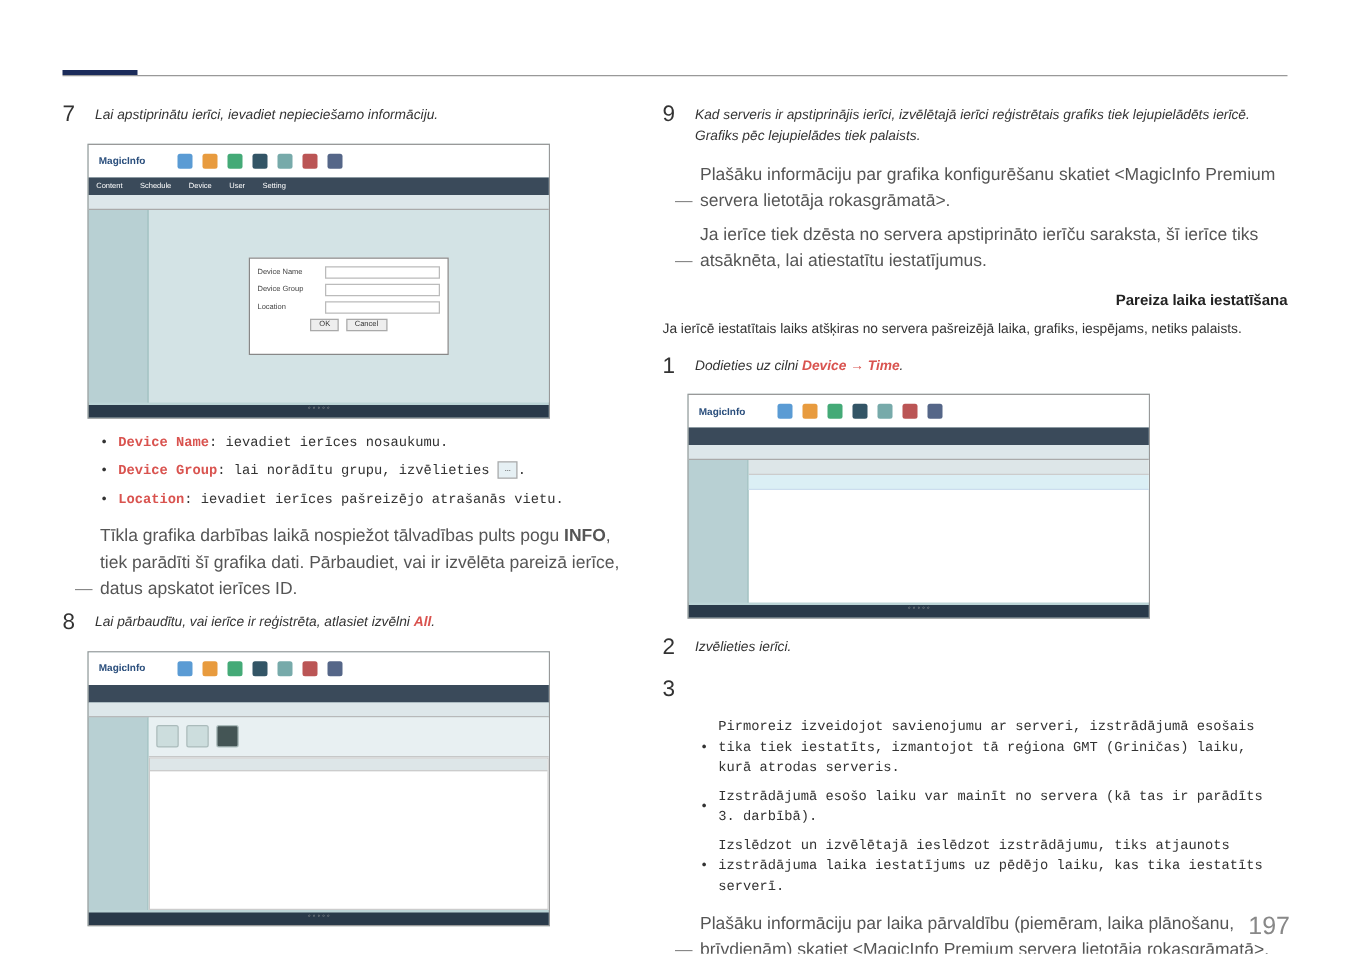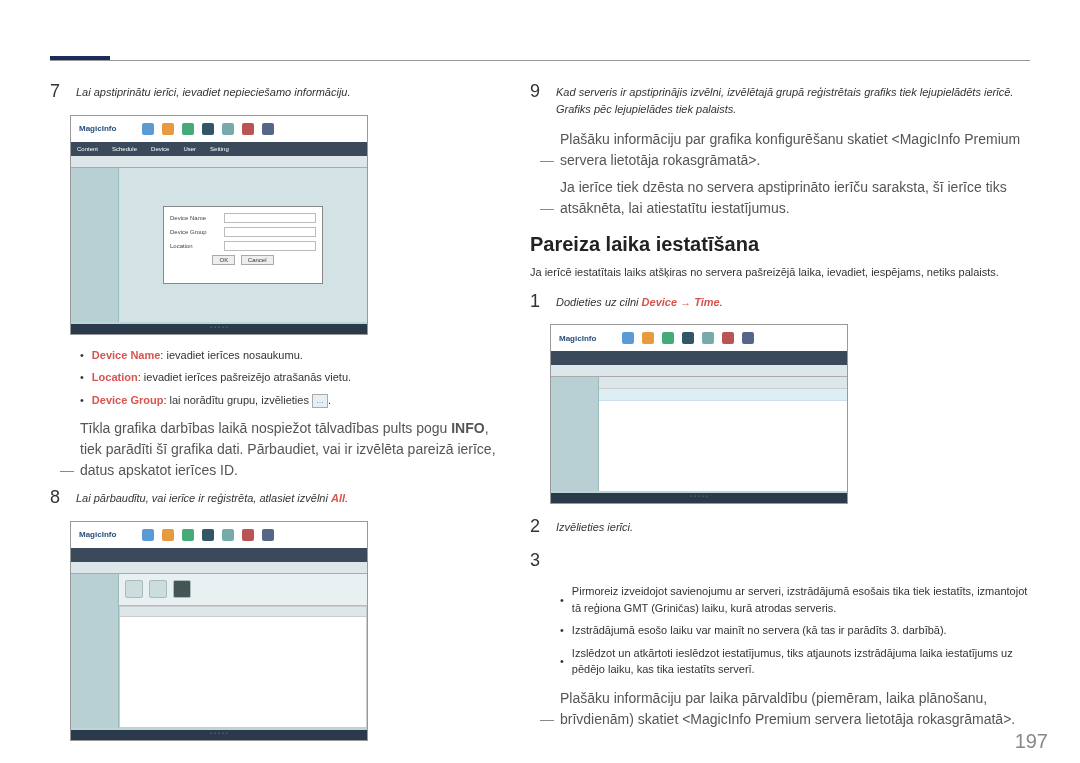--- a/index.html
+++ b/index.html
@@ -43,44 +43,45 @@
     font-size: 18px;
     font-weight: 300;
     color: #333;
     min-width: 14px;
     line-height: 1.2;
   }
   .step-text { line-height: 1.5; padding-top: 3px; font-style: italic; }
   .bold-red { color: #d9534f; font-weight: bold; }
   .bold { font-weight: bold; }
   .bullets { margin: 8px 0 10px 30px; }
-  .bullets li { list-style: none; margin-bottom: 6px; line-height: 1.5; display:flex; gap:8px; align-items:center;}
+  .bullets li { list-style: none; margin-bottom: 6px; line-height: 1.5; display:flex; gap:8px; align-items:center;font-family:Liberation Mono, monospace;}
   .bullets li::before { content: "•"; color:#333; }
   .note { display:flex; gap:6px; margin: 6px 0 6px 10px; line-height:1.5; color:#555; font-size:14px; align-items:flex-end;}
   .note::before { content: "―"; color:#888; }
   .icon-box {
     display:inline-block;
     width:16px; height:14px;
     border:1px solid #aaa;
     background:#e6f0f4;
     vertical-align: middle;
     text-align:center;
     line-height:12px;
     font-size:8px;
     color:#666;
   }
   h3.section-title {
-    font-size: 20px;
+    font-size: 12px;
     font-weight: bold;
     margin: 14px 0 8px 0;
     color: #222;
+    text-align: right;
   }
   p.desc-line { line-height:1.5; margin-bottom:10px; }
   .screenshot {
-    width: 298px;
+    width: 370px;
     height: 220px;
     background: #bcd5d7;
     border: 1px solid #999;
     margin: 8px 0 12px 20px;
     position: relative;
     font-size: 7px;
     color: #333;
   }
   .screenshot .topbar {
     background:#fff;
@@ -167,21 +168,21 @@
   .list-area {
     background:#fff;
     height:calc(100% - 32px);
     border:1px solid #ccc;
     margin:0;
   }
   .list-header { background:#dde6e8; height:10px; border-bottom:1px solid #ccc;}
   .page-num {
     position:absolute;
     bottom:10px;
-    right:32px;
+    right:48px;
     font-size:20px;
     color:#888;
     font-weight:300;
   }
 </style>
 </head>
 <body>
 
 <div class="header-line">
   <div class="header-accent"></div>
@@ -241,24 +242,24 @@
         </div>
       </div>
       <div class="bottombar">◦ ◦ ◦ ◦ ◦</div>
     </div>
 
     <ul class="bullets">
       <li>
         <span><span class="bold-red">Device Name</span><span>: ievadiet ierīces nosaukumu.</span></span>
       </li>
       <li>
+        <span><span class="bold-red">Device Group</span><span>: lai norādītu grupu, izvēlieties</span> <span class="icon-box">…</span><span>.</span></span>
+      </li>
+      <li>
         <span><span class="bold-red">Location</span><span>: ievadiet ierīces pašreizējo atrašanās vietu.</span></span>
-      </li>
-      <li>
-        <span><span class="bold-red">Device Group</span><span>: lai norādītu grupu, izvēlieties</span> <span class="icon-box">…</span><span>.</span></span>
       </li>
     </ul>
 
     <div class="note">
       <span>Tīkla grafika darbības laikā nospiežot tālvadības pults pogu <span class="bold">INFO</span>, tiek parādīti šī grafika dati. Pārbaudiet, vai ir izvēlēta pareizā ierīce, datus apskatot ierīces ID.</span>
     </div>
 
     <div class="step">
       <div class="step-num">8</div>
       <div class="step-text">
@@ -296,32 +297,32 @@
       </div>
       <div class="bottombar">◦ ◦ ◦ ◦ ◦</div>
     </div>
 
   </div>
 
   <div class="col-right">
 
     <div class="step">
       <div class="step-num">9</div>
-      <div class="step-text">Kad serveris ir apstiprinājis izvēlni, izvēlētajā grupā reģistrētais grafiks tiek lejupielādēts ierīcē. Grafiks pēc lejupielādes tiek palaists.</div>
+      <div class="step-text">Kad serveris ir apstiprinājis ierīci, izvēlētajā ierīci reģistrētais grafiks tiek lejupielādēts ierīcē. Grafiks pēc lejupielādes tiek palaists.</div>
     </div>
 
     <div class="note">
       <span>Plašāku informāciju par grafika konfigurēšanu skatiet &lt;MagicInfo Premium servera lietotāja rokasgrāmatā&gt;.</span>
     </div>
     <div class="note">
       <span>Ja ierīce tiek dzēsta no servera apstiprināto ierīču saraksta, šī ierīce tiks atsāknēta, lai atiestatītu iestatījumus.</span>
     </div>
 
     <h3 class="section-title">Pareiza laika iestatīšana</h3>
-    <p class="desc-line">Ja ierīcē iestatītais laiks atšķiras no servera pašreizējā laika, ievadiet, iespējams, netiks palaists.</p>
+    <p class="desc-line">Ja ierīcē iestatītais laiks atšķiras no servera pašreizējā laika, grafiks, iespējams, netiks palaists.</p>
 
     <div class="step">
       <div class="step-num">1</div>
       <div class="step-text">
         <span>Dodieties uz cilni </span><span class="bold-red">Device</span><span class="bold-red"> → </span><span class="bold-red">Time</span><span>.</span>
       </div>
     </div>
 
     <div class="screenshot" style="height:180px;">
       <div class="topbar">
@@ -358,21 +359,21 @@
     </div>
 
     <ul class="bullets">
       <li>
           <span>Pirmoreiz izveidojot savienojumu ar serveri, izstrādājumā esošais tika tiek iestatīts, izmantojot tā reģiona GMT (Griničas) laiku, kurā atrodas serveris.</span>
         </li>
       <li>
           <span>Izstrādājumā esošo laiku var mainīt no servera (kā tas ir parādīts 3. darbībā).</span>
         </li>
       <li>
-          <span>Izslēdzot un atkārtoti ieslēdzot iestatījumus, tiks atjaunots izstrādājuma laika iestatījums uz pēdējo laiku, kas tika iestatīts serverī.</span>
+          <span>Izslēdzot un izvēlētajā ieslēdzot izstrādājumu, tiks atjaunots izstrādājuma laika iestatījums uz pēdējo laiku, kas tika iestatīts serverī.</span>
         </li>
     </ul>
 
     <div class="note">
       <span>Plašāku informāciju par laika pārvaldību (piemēram, laika plānošanu, brīvdienām) skatiet &lt;MagicInfo Premium servera lietotāja rokasgrāmatā&gt;.</span>
     </div>
 
   </div>
 </div>
 

